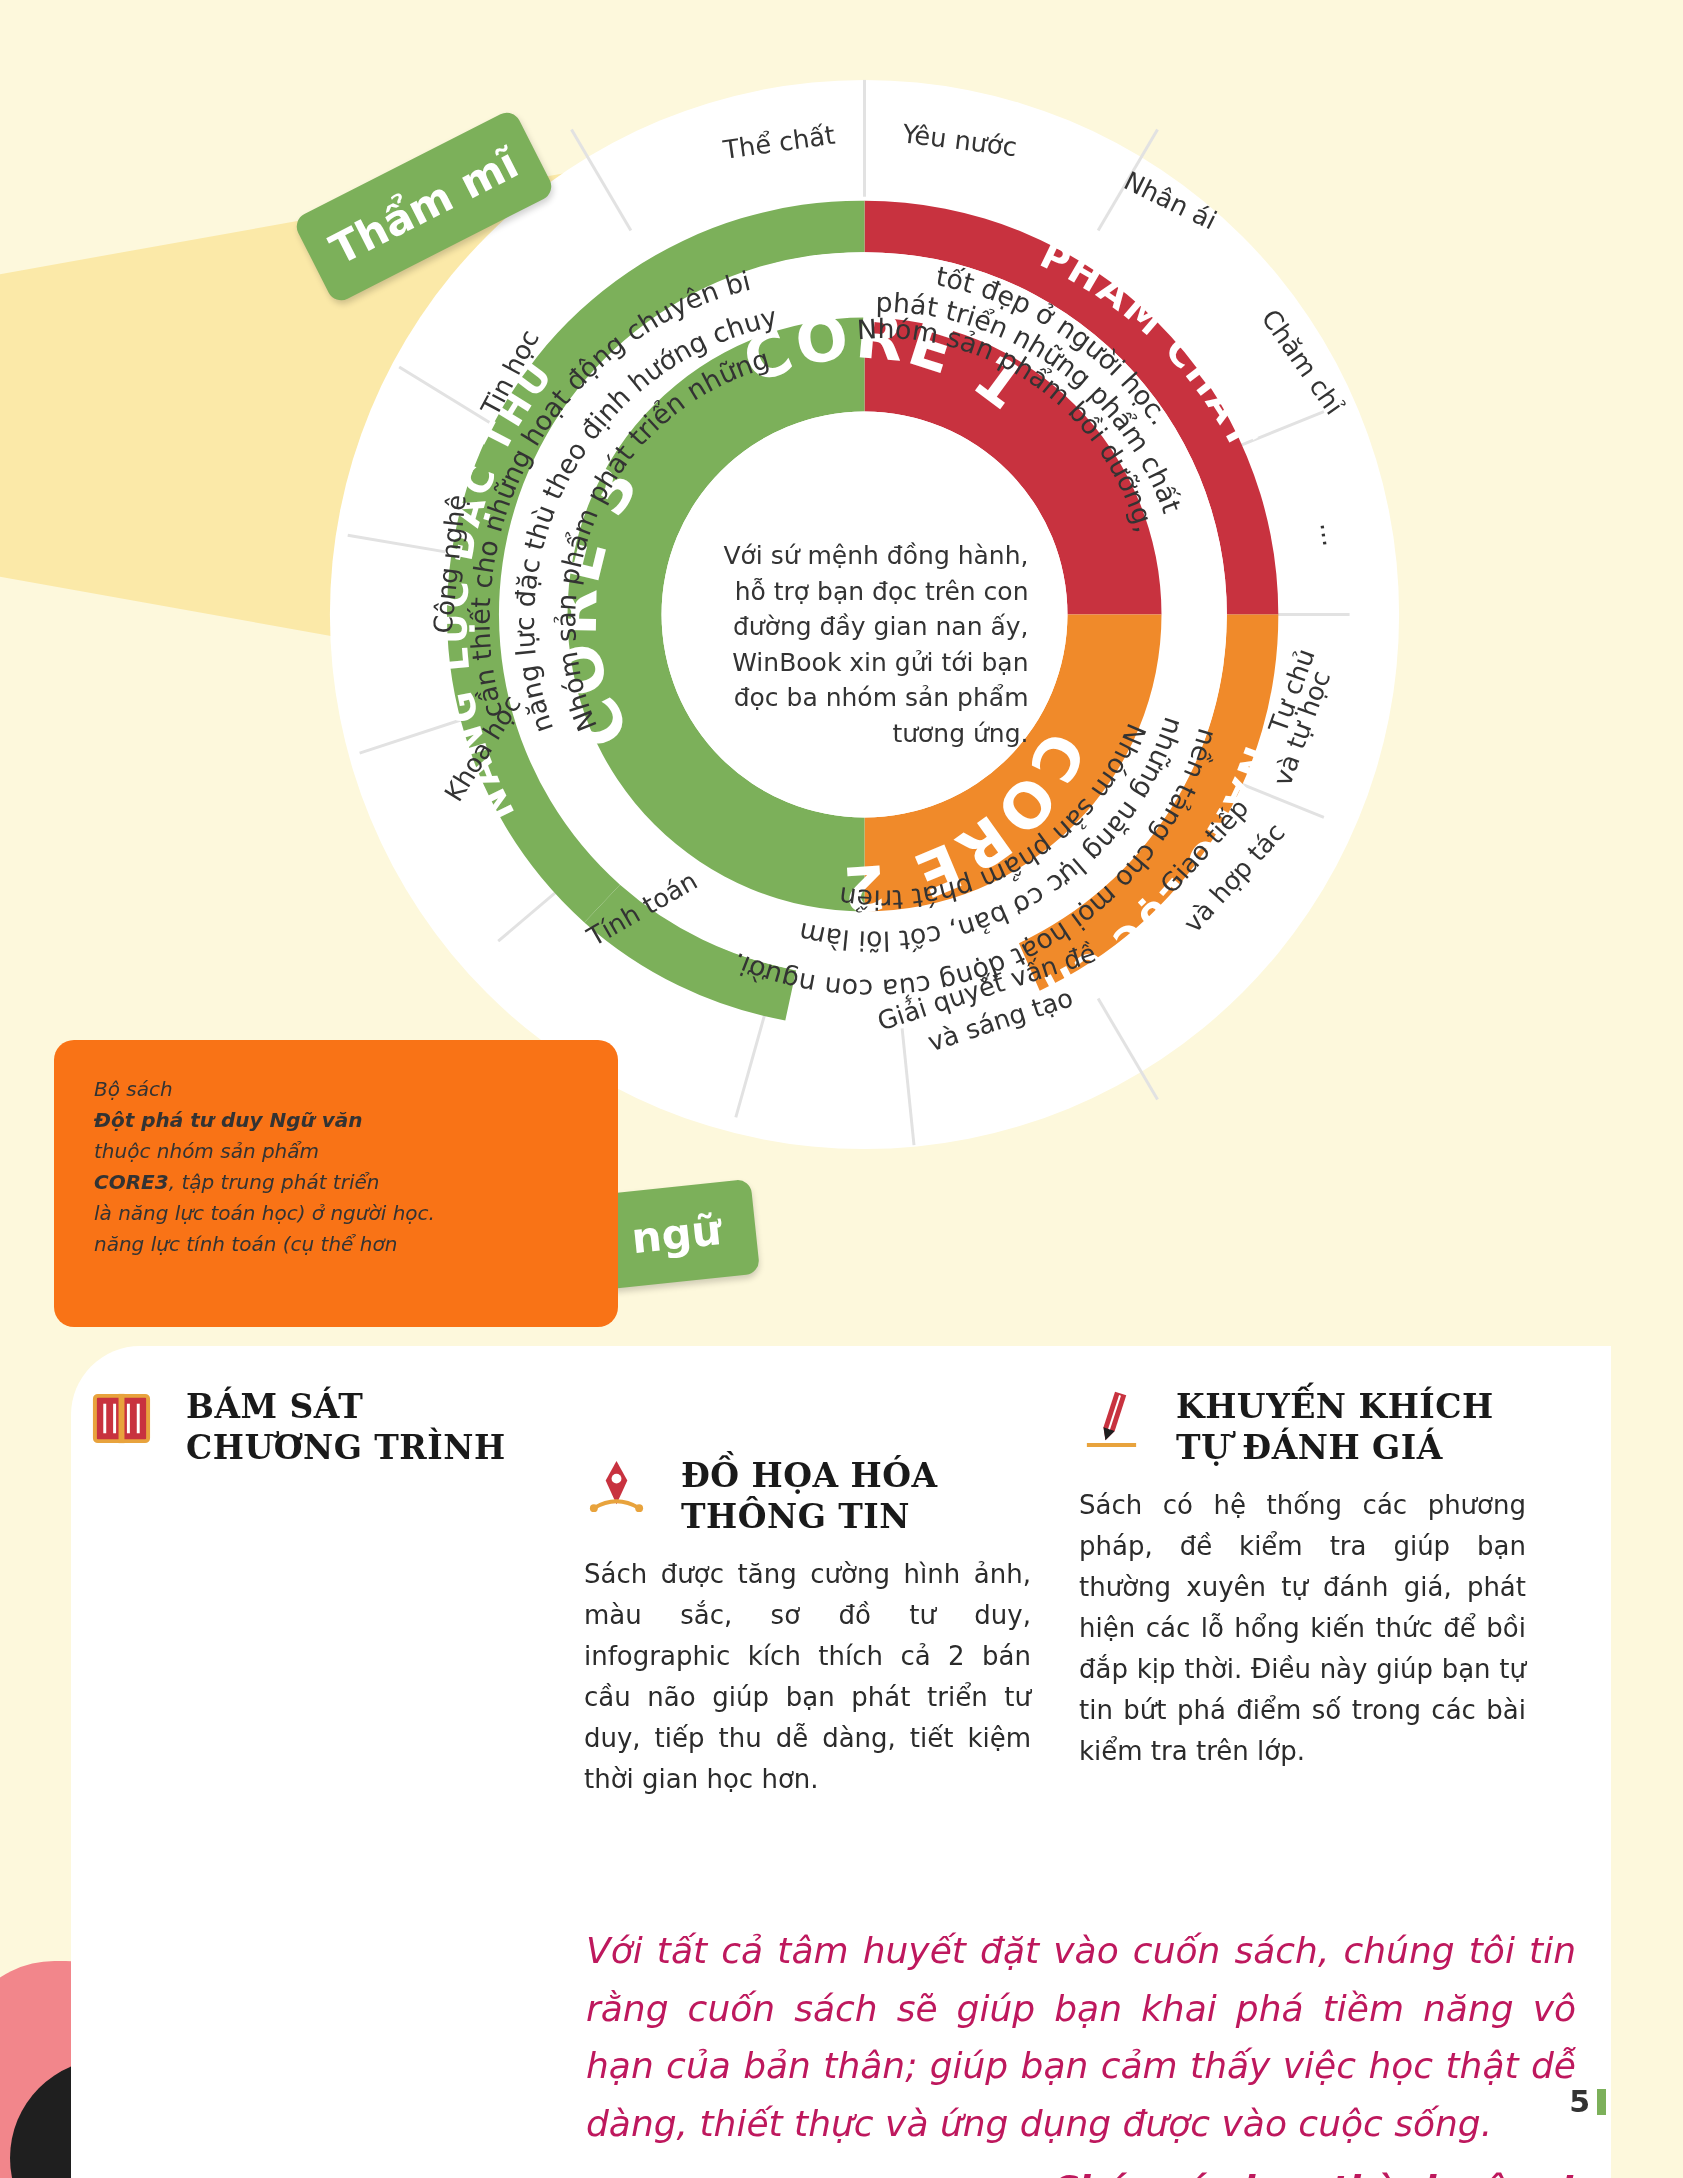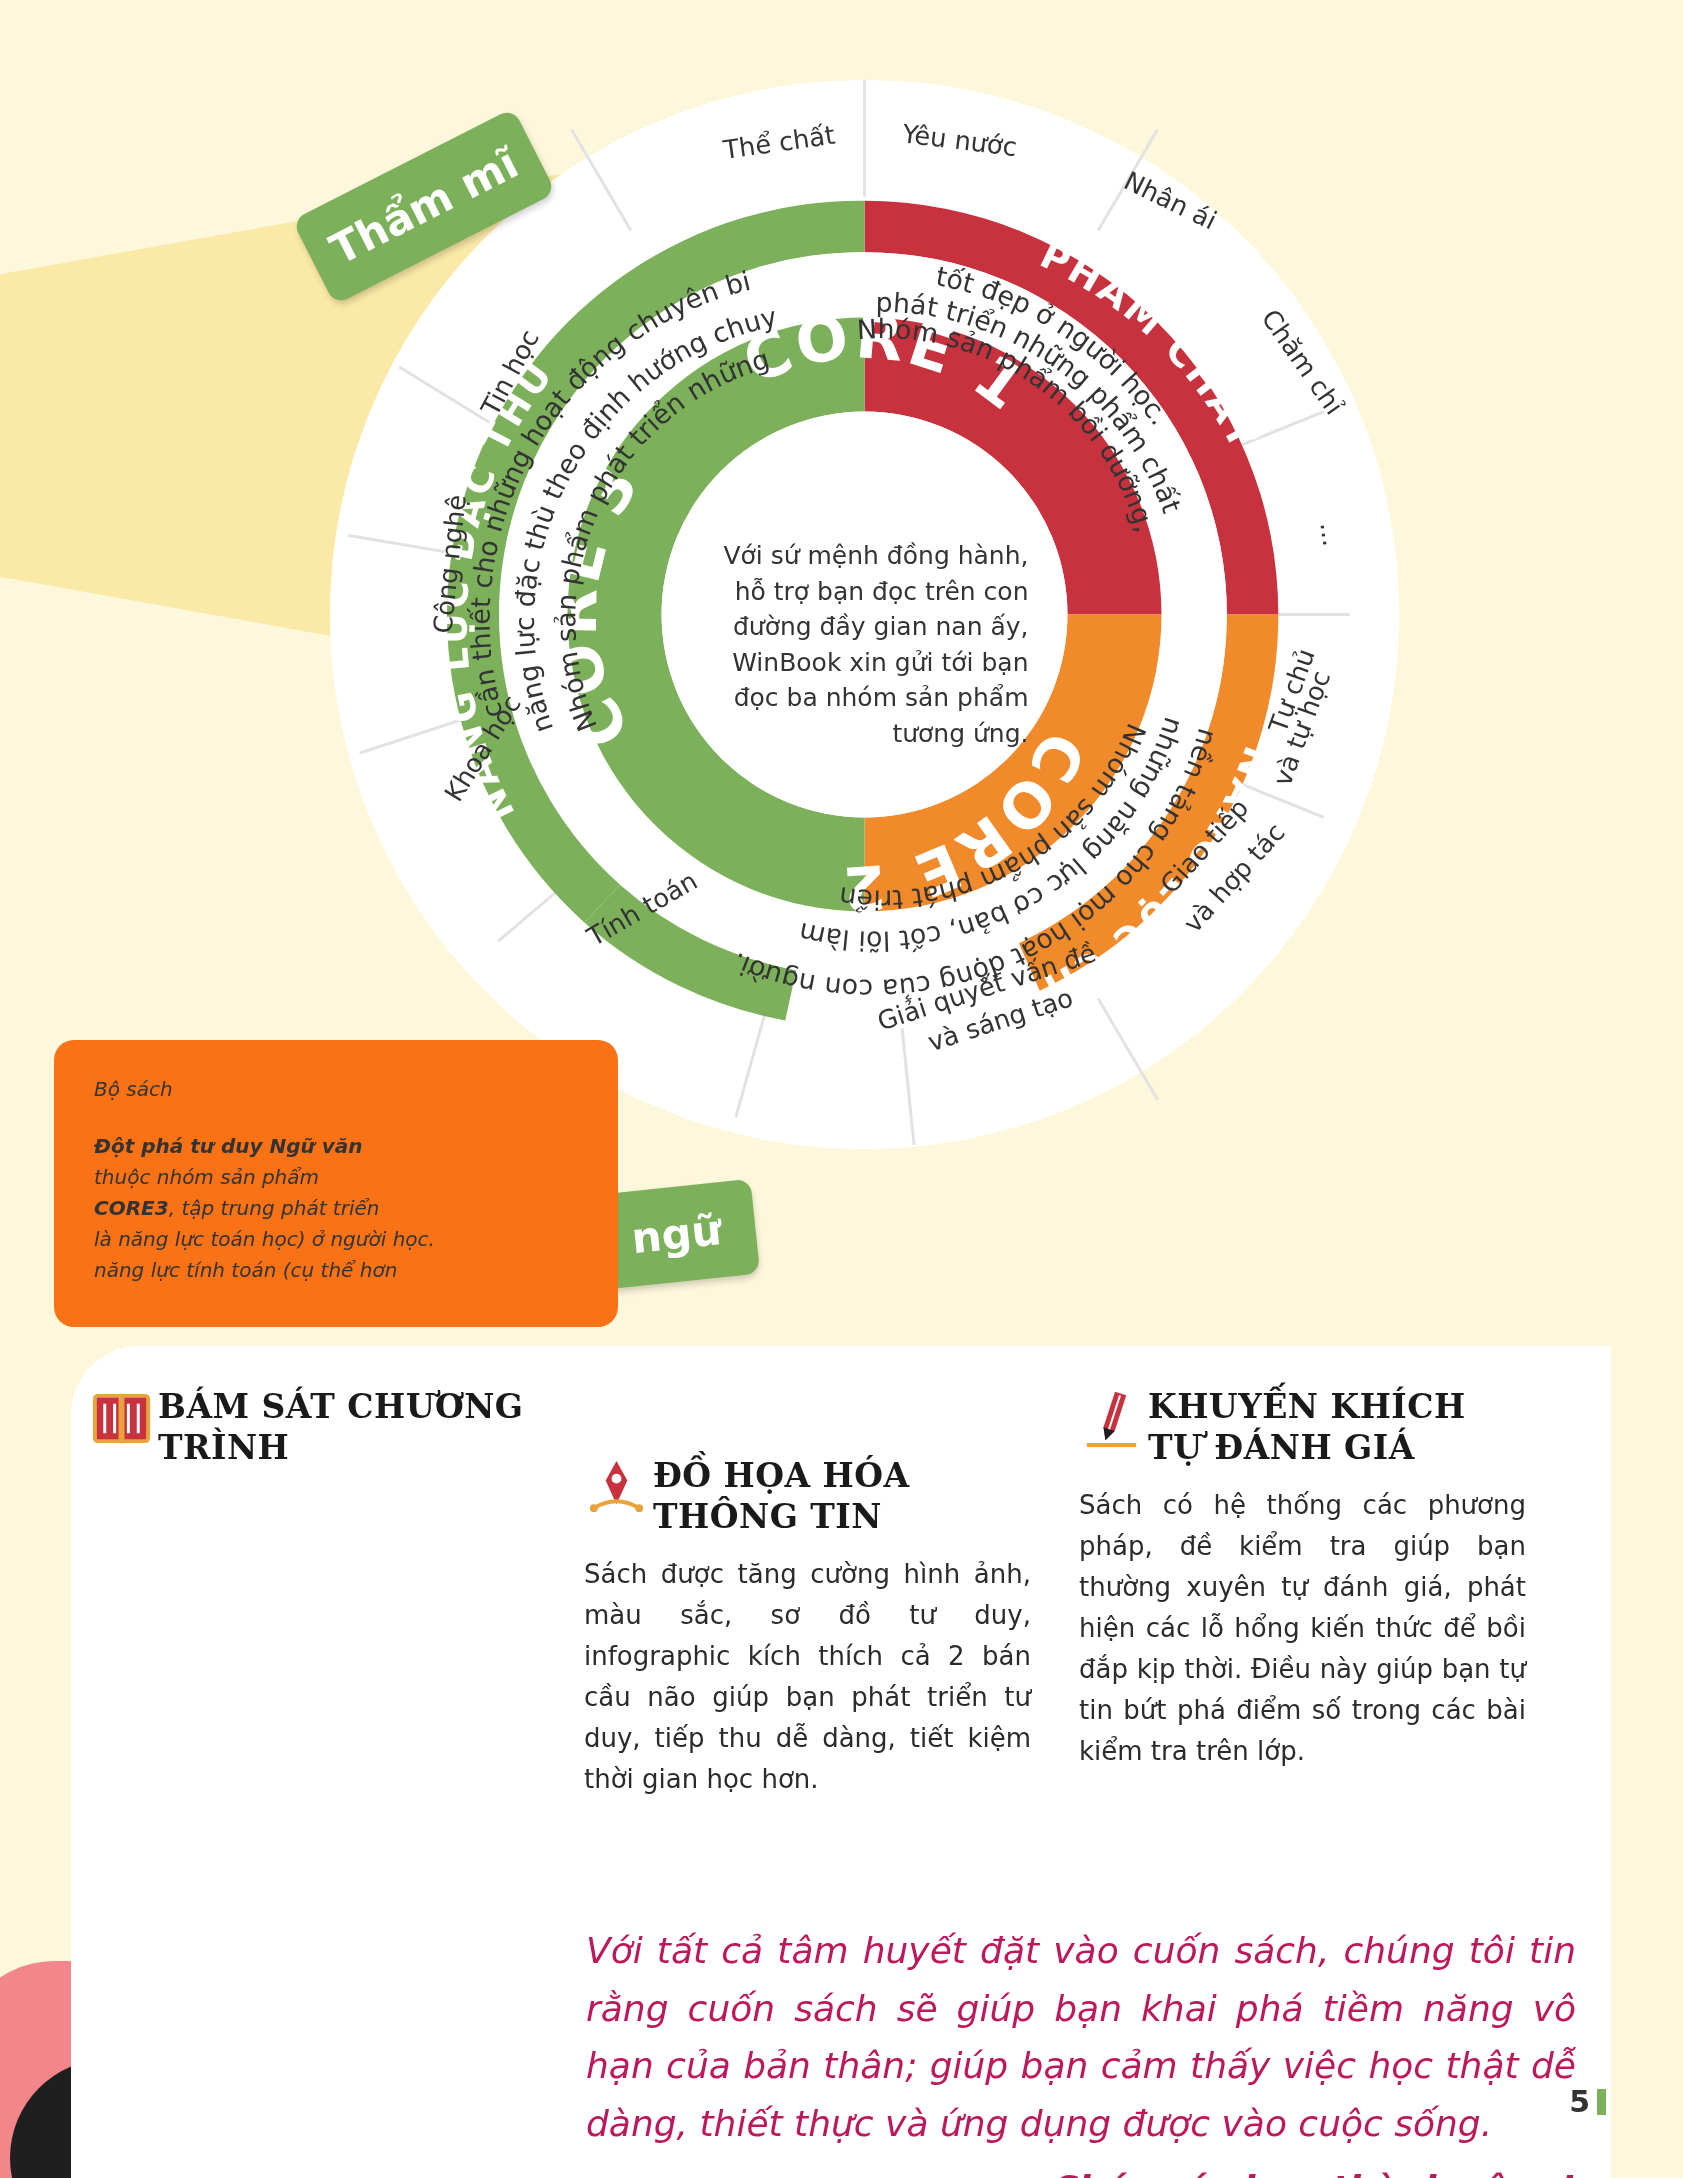--- a/index.html
+++ b/index.html
@@ -78,21 +78,21 @@
   }
   .feat{position:absolute;}
   .feat-title{
     font-family:"DejaVu Serif", serif;font-weight:bold;
     font-size:33px;line-height:1.25;color:#1a1a1a;letter-spacing:0.5px;
   }
   .feat-body{
     font-size:26px;line-height:1.58;color:#2b2b2b;text-align:justify;
     margin-top:16px;
   }
-  .feat-head{display:flex;align-items:flex-start;gap:4px;}
+  .feat-head{display:flex;align-items:flex-start;gap:32px;}
   .ico{flex:0 0 auto;width:65px;height:65px;}
 
   .f1{left:0;top:10px;width:447px;}
   .f2{left:495px;top:79px;width:447px;}
   .f3{left:990px;top:10px;width:447px;}
 
   
   .footer{
     position:absolute;left:586px;top:1922px;width:990px;z-index:5;
     font-style:italic;font-size:36px;line-height:1.6;color:#be185d;text-align:justify;
@@ -247,21 +247,21 @@
   </div>
 
   <div class="center-text" style="left:619px;top:574px;">Với sứ mệnh đồng hành, hỗ trợ bạn đọc trên con đường đầy gian nan ấy, WinBook xin gửi tới bạn đọc ba nhóm sản phẩm tương ứng.</div>
 
   <div class="tab tab-thammi">Thẩm mĩ</div>
   <div class="tab tab-ngonngu">Ngôn ngữ</div>
 </div>
 
 <div class="note-box">
   <div>Bộ sách</div>
-  <div style="font-weight:bold;margin-top:26px;">Đột phá tư duy Ngữ văn</div>
+  <div style="font-weight:bold;">Đột phá tư duy Ngữ văn</div>
   <div>thuộc nhóm sản phẩm</div>
   <div>
     <b>CORE3</b><span>, tập trung phát triển</span>
   </div>
   <div>là năng lực toán học) ở người học.</div>
   <div>năng lực tính toán (cụ thể hơn</div>
 </div>
 
 <div class="features">
 

